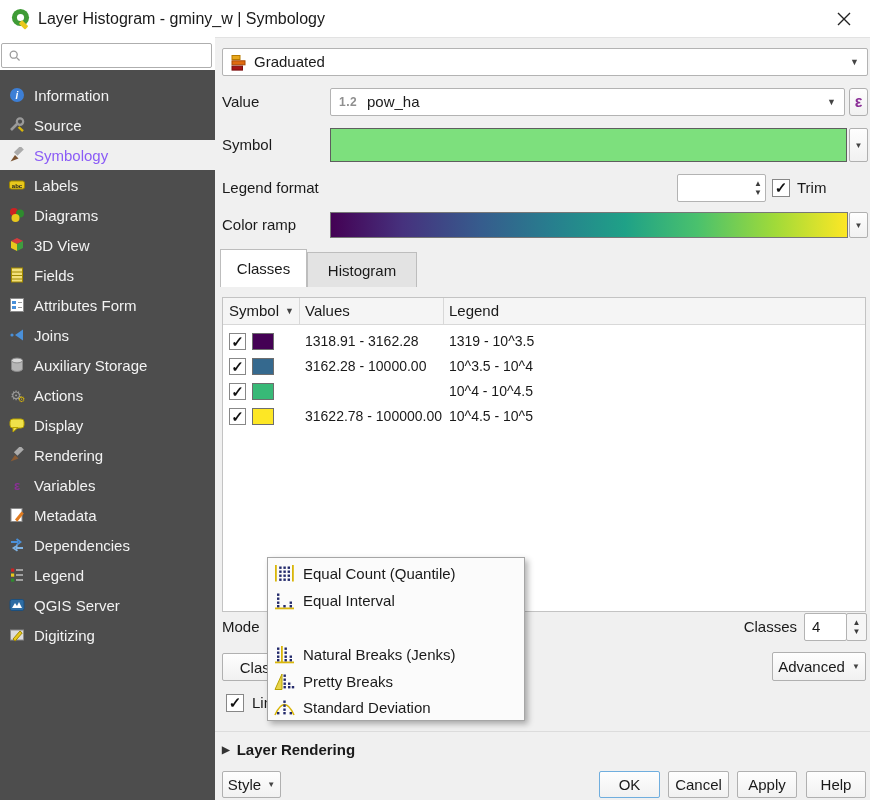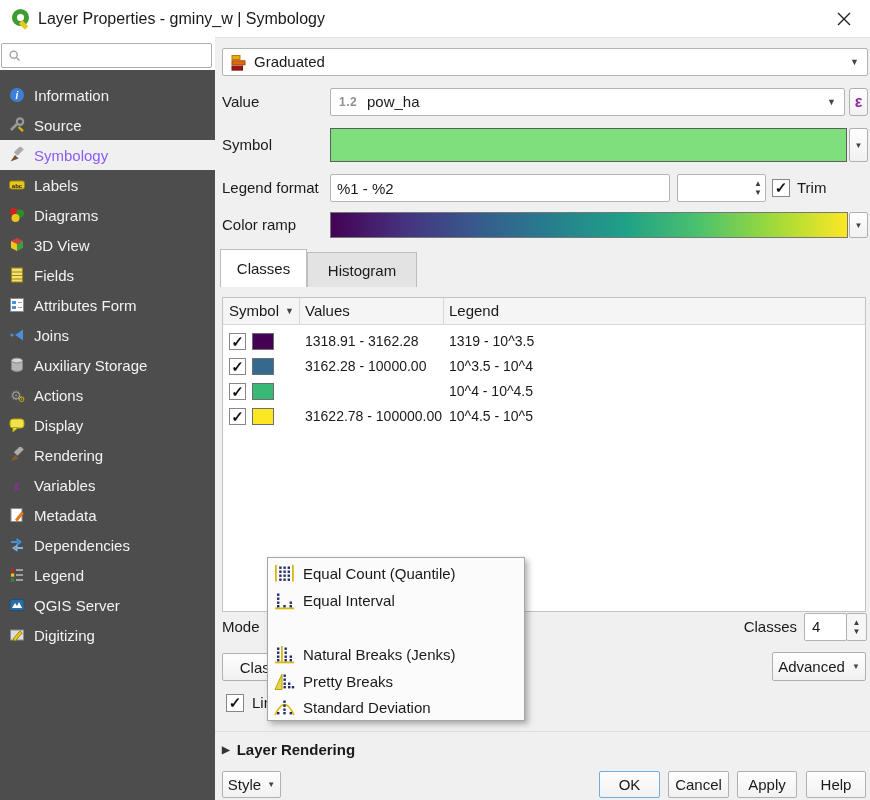--- a/index.html
+++ b/index.html
@@ -56,21 +56,21 @@
 <div id="app">
 
   <div class="titlebar">
     <span class="logo">
       <svg width="23" height="23" viewBox="0 0 22 22">
         <circle cx="11" cy="10" r="8.2" fill="#3f9b36"></circle>
         <circle cx="11" cy="10" r="3.4" fill="#fff"></circle>
         <rect x="12.5" y="12.5" width="8.5" height="4.5" rx="1" transform="rotate(45 12.5 12.5)" fill="#e8c81c"></rect>
       </svg>
     </span>
-    <span class="title-text">Layer Properties - gminy_w | Symbology</span>
+    <span class="title-text">Layer Histogram - gminy_w | Symbology</span>
     <span class="close-btn">
       <svg width="16" height="16" viewBox="0 0 16 16">
           <path d="M2 2 L14 14 M14 2 L2 14" stroke="#222" stroke-width="1.4"></path>
         </svg>
     </span>
   </div>
 
   <div class="sidebar">
     <div class="sidebar-top">
       <div class="search-box">
@@ -289,23 +289,20 @@
     <span style="font-size:16px;font-weight:bold;color:#8b2f97;">ε</span>
   </div>
 
   <div class="lbl" style="left:222px;top:131px;">Symbol</div>
   <div style="position: absolute; left: 330px; top: 128px; width: 517px; height: 34px; border: 1px solid rgb(94, 94, 94); box-sizing: border-box; background-color: rgb(125, 224, 125);"></div>
   <div class="btn" style="left:849px;top:128px;width:19px;height:34px;">
     <span style="font-size:8px;color:#444;">▼</span>
   </div>
 
   <div class="lbl" style="left:222px;top:174px;">Legend format</div>
-  <div class="box" style="left:330px;top:174px;width:340px;height:28px;">
-    <input class="txt" value="%1 - %2" style="">
-  </div>
   <div class="box" style="left:677px;top:174px;width:89px;height:28px;">
     <span style="position:absolute;left:8px;top:0;height:26px;line-height:26px;margin-top:36px;">Precision 0</span>
     <span class="spin" style="right:3px;top:0;height:100%;">
         <span>▲</span>
         <span>▼</span>
       </span>
   </div>
   <div class="cb" style="position:absolute;left:772px;top:179px;width:18px;height:18px;">✓</div>
   <div class="lbl" style="left:797px;top:174px;">Trim</div>
 

